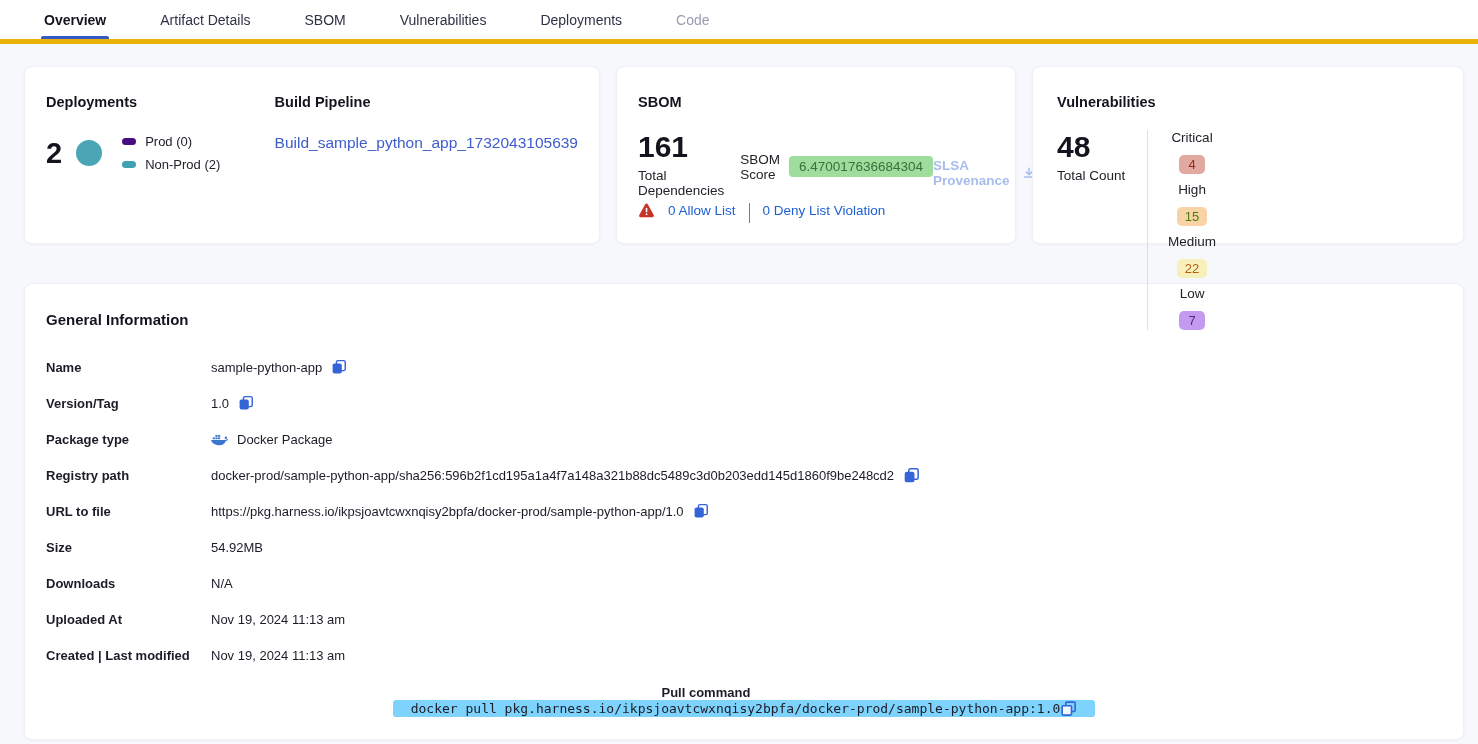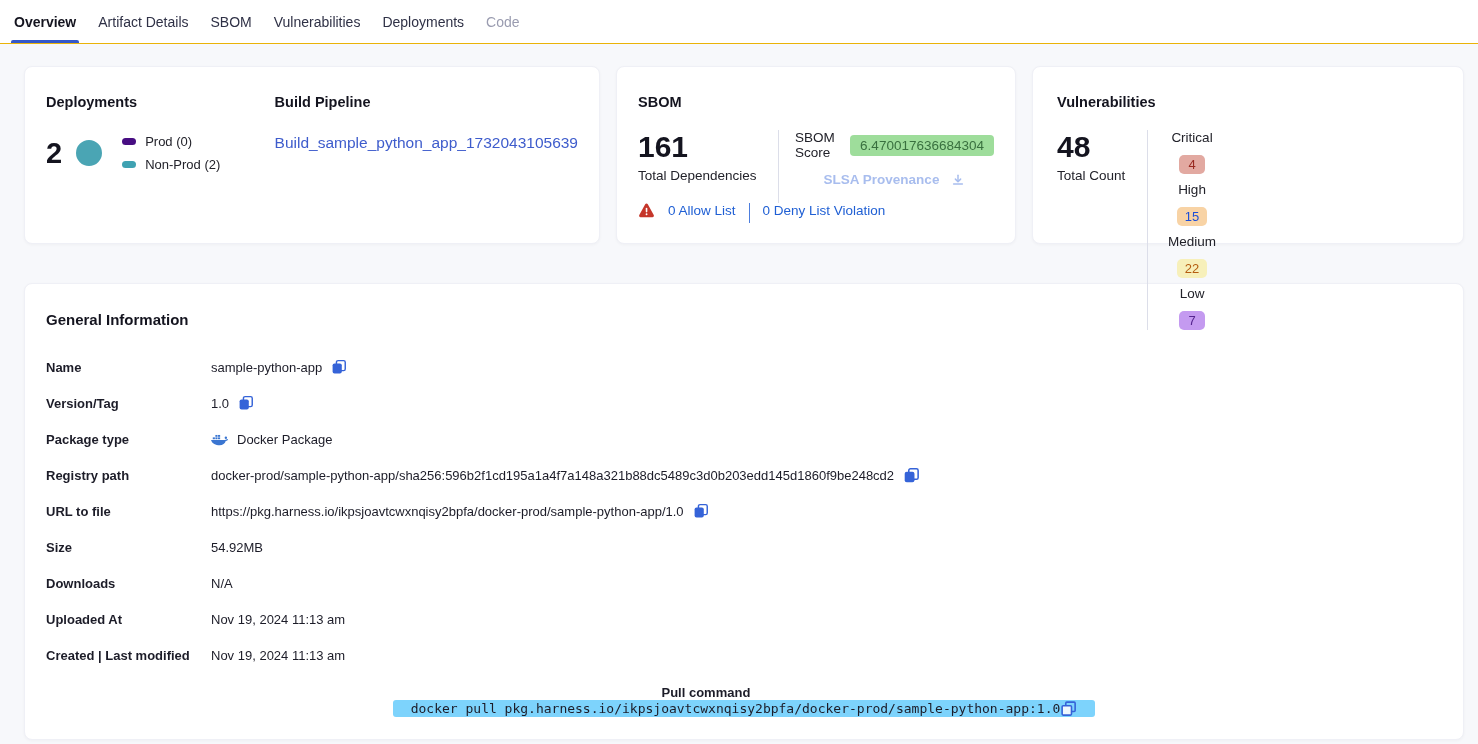--- a/index.html
+++ b/index.html
@@ -1,20 +1,20 @@
 <!DOCTYPE html>
 <html><head>
 <meta charset="utf-8">
 <style>
   * { margin:0; padding:0; box-sizing:border-box; }
   html,body { width:1478px; height:744px; overflow:hidden; }
   body { background:#f7f8fb; font-family:"Liberation Sans", sans-serif; color:#1c1c28; }
 
   
-  .tabbar { background:#fff; border-bottom:1px solid #eab308; height:44px; display:flex; align-items:stretch; padding-left:3px; }
+  .tabbar { background:#fff; border-bottom:5px solid #eab308; height:44px; display:flex; align-items:stretch; padding-left:33px;gap:32px; }
   .tab { display:flex; align-items:center; padding:0 11px; font-size:14px; color:#2f3146; cursor:pointer; position:relative; }
   .tab.active { color:#14141f; font-weight:700; }
   .tab.active::after { content:""; position:absolute; left:8px; right:8px; bottom:0; height:3px; background:#3558c8; border-radius:2px 2px 0 0; }
   .tab.disabled { color:#9a9cb0; }
 
   
   .cards-row { display:flex; gap:16px; padding:22px 14px 0 24px; }
   .card { background:#fff; border:1px solid #eff0f6; border-radius:8px; box-shadow:0 1px 3px rgba(40,41,61,.04); }
   .card-title { font-size:14.5px; font-weight:700; color:#14141f; }
 
@@ -31,37 +31,37 @@
   .swatch-nonprod { background:#3fa2b2; }
   .pipeline-link { display:inline-block; margin-top:24px; font-size:15.5px; color:#3e5ccc; text-decoration:none; cursor:pointer; }
   .execution-id { margin-top:7px; font-size:13px; color:#63667e; }
 
   .card-sbom { width:400px; height:178px; padding:27px 21px 20px; display:flex; flex-direction:column; }
   .sbom-body { display:flex; margin-top:20px; flex:1; }
   .metric-num { font-size:30px; font-weight:700; color:#14141f; line-height:1.1; }
   .metric-label { font-size:13.5px; color:#22222a; margin-top:5px; }
   .vdiv { width:1px; background:#dcdee9; align-self:stretch; }
   .sbom-left { width:140px; }
-  .sbom-right { flex:1; padding-left:16px; display:flex; flex-direction:column; align-items:center; }
+  .sbom-right { flex:1; padding-left:16px; display:flex; flex-direction:row; align-items:center; }
   .score-line { display:flex; align-items:center; gap:9px; }
   .score-label { font-size:13.5px; color:#22222a; }
   .score-pill { background:#9edd9b; color:#39703f; font-size:13.5px; font-weight:500; padding:3px 10px; border-radius:4px; }
   .slsa-link { margin-top:12px; display:flex; align-items:center; gap:12px; font-size:13.5px; font-weight:700; color:#a8bdee; cursor:pointer; }
   .sbom-links { display:flex; gap:13px; margin-top:0; }
   .policy-link { font-size:13.5px; color:#1f5fd4; cursor:pointer; }
   .blue-div { width:1px; height:20px; background:#4d7ede; }
 
   .card-vuln { width:432px; height:178px; padding:27px 24px; }
   .vuln-body { display:flex; margin-top:20px; }
   .vuln-left { width:90px; }
   .vuln-right { padding-left:20px; display:flex; flex-direction:column; gap:8px; }
   .sev-row { display:flex; align-items:center; gap:10px; font-size:13.5px; color:#22222a;flex-direction:column; }
   .sev-pill { min-width:26px; text-align:center; padding:2px 8px; border-radius:5px; font-size:13px; }
   .sev-critical { background:#e2a9a1; color:#992a21; }
-  .sev-high { background:#f8d3a5; color:#1d4ed8; }
+  .sev-high { background:#f8d3a5; color:#4d7c0f; }
   .sev-medium { background:#f7f0ba; color:#b55d10; }
   .sev-low { background:#c49af0; color:#55258f; }
 
   
   .general-card { margin:39px 14px 0 24px; width:1440px; padding:27px 21px 22px; }
   .general-title { font-size:15px; font-weight:700; color:#14141f; }
   .info-rows { margin-top:21px; }
   .info-row { display:flex; align-items:center; min-height:36px; }
   .info-label { width:165px; flex:none; font-size:13px; font-weight:700; color:#1c1c28; }
   .info-value { font-size:13px; color:#1c1c28; display:flex; align-items:center; gap:9px; }

